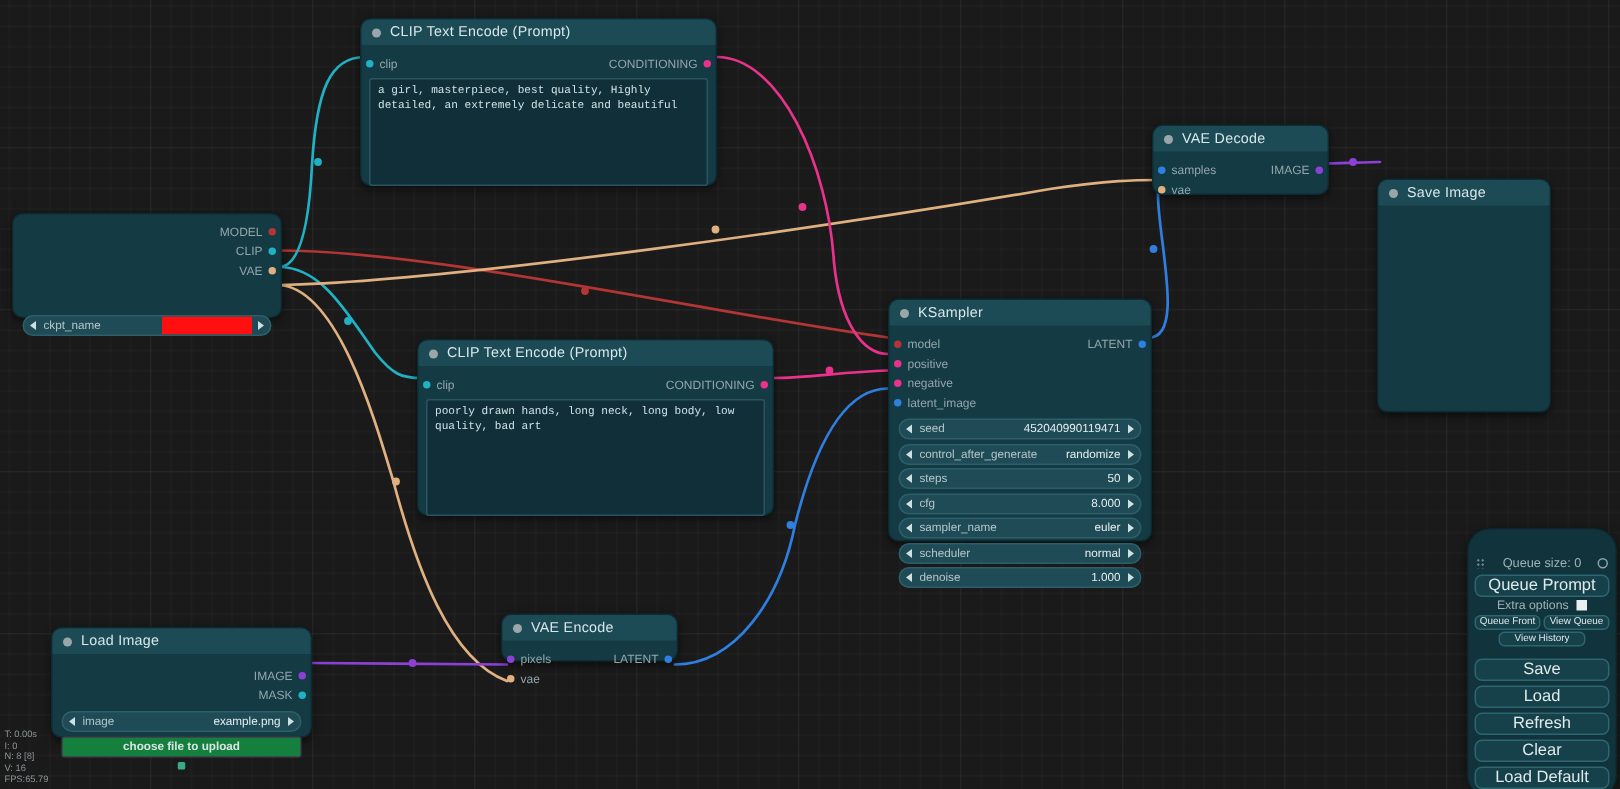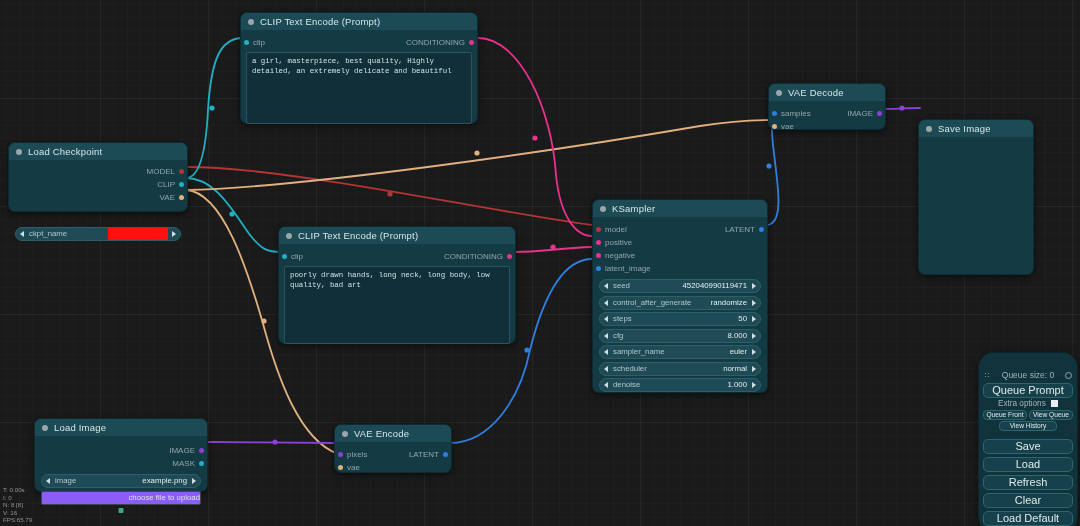--- a/index.html
+++ b/index.html
@@ -67,22 +67,22 @@
     position:absolute;top:3px;width:0;height:0;
     border-top:3px solid transparent;border-bottom:3px solid transparent;
   }
   .widget .arrowL{left:4px;border-right:4px solid #cfe0e3;}
   .widget .arrowR{right:4px;border-left:4px solid #cfe0e3;}
   .widget.error .wval{
     position:absolute;left:56%;right:12px;top:0;bottom:0;background:#ff0f0f;
   }
   .btnwidget{
     margin:3px 6px 0 6px;height:12px;line-height:12px;
-    background:#8b5cf6;border:1px solid #3b474d;border-radius:2px;
-    color:#d8e3e6;font-size:7.8px;text-align:right;
+    background:#15803d;border:1px solid #3b474d;border-radius:2px;
+    color:#d8e3e6;font-size:7.8px;text-align:center;font-weight:bold;
   }
   .textbox{
     margin:4px 5px 5px 5px;
     background:#112f38;border:1px solid #2a5560;border-radius:2px;
     color:#cfe3e7;font-family:"Liberation Mono", monospace;
     font-size:7.4px;line-height:9.5px;
     padding:4px 5px;
     white-space:pre-wrap;word-break:break-word;
     box-sizing:border-box;
   }
@@ -168,24 +168,20 @@
       <circle cx="553" cy="247" r="2.6" fill="#e8328c"></circle>
       <circle cx="264" cy="321" r="2.6" fill="#e0b080"></circle>
       <circle cx="527" cy="350" r="2.6" fill="#2f7fe0"></circle>
       <circle cx="769" cy="166" r="2.6" fill="#2f7fe0"></circle>
       <circle cx="902" cy="108" r="2.6" fill="#8b41d6"></circle>
       <circle cx="275" cy="442" r="2.6" fill="#8b41d6"></circle>
     </g>
   </svg>
 
   <div class="node" style="left:8px;top:142px;width:180px;height:70px;">
-    <div class="node-title">
-      <span class="node-dot"></span>
-      <span>Load Checkpoint</span>
-    </div>
     <div class="node-body">
       <div class="slot out">
         <span class="port" style="background:#b33535"></span>
         <span class="lbl">MODEL</span>
       </div>
       <div class="slot out">
         <span class="port" style="background:#20b2c4"></span>
         <span class="lbl">CLIP</span>
       </div>
       <div class="slot out">
@@ -230,21 +226,21 @@
         <span class="lbl">clip</span>
       </div>
       <div class="slot out" style="margin-top:-11px;">
         <span class="port" style="background:#e8328c"></span>
         <span class="lbl">CONDITIONING</span>
       </div>
       <div class="textbox" style="height:78px;">poorly drawn hands, long neck, long body, low quality, bad art</div>
     </div>
   </div>
 
-  <div class="node" style="left:592px;top:199px;width:176px;height:194px;">
+  <div class="node" style="left:592px;top:199px;width:176px;height:162px;">
     <div class="node-title">
       <span class="node-dot"></span>
       <span>KSampler</span>
     </div>
     <div class="node-body">
       <div class="slot in" style="margin-top:3px;">
         <span class="port" style="background:#b33535"></span>
         <span class="lbl">model</span>
       </div>
       <div class="slot out" style="margin-top:-11px;">
@@ -355,21 +351,21 @@
         <span class="arrowL"></span>
         <span class="wname">image</span>
         <span class="wval">example.png</span>
         <span class="arrowR"></span>
       </div>
       <div class="btnwidget">choose file to upload</div>
       <div class="uploaddot" style="top:72px;"></div>
     </div>
   </div>
 
-  <div class="node" style="left:334px;top:424px;width:118px;height:49px;">
+  <div class="node" style="left:334px;top:409px;width:118px;height:32px;">
     <div class="node-title">
       <span class="node-dot"></span>
       <span>VAE Encode</span>
     </div>
     <div class="node-body">
       <div class="slot in" style="margin-top:3px;padding-left:43px;">
         <span class="port" style="background:#8b41d6"></span>
         <span class="lbl">pixels</span>
       </div>
       <div class="slot out" style="margin-top:-11px;">

